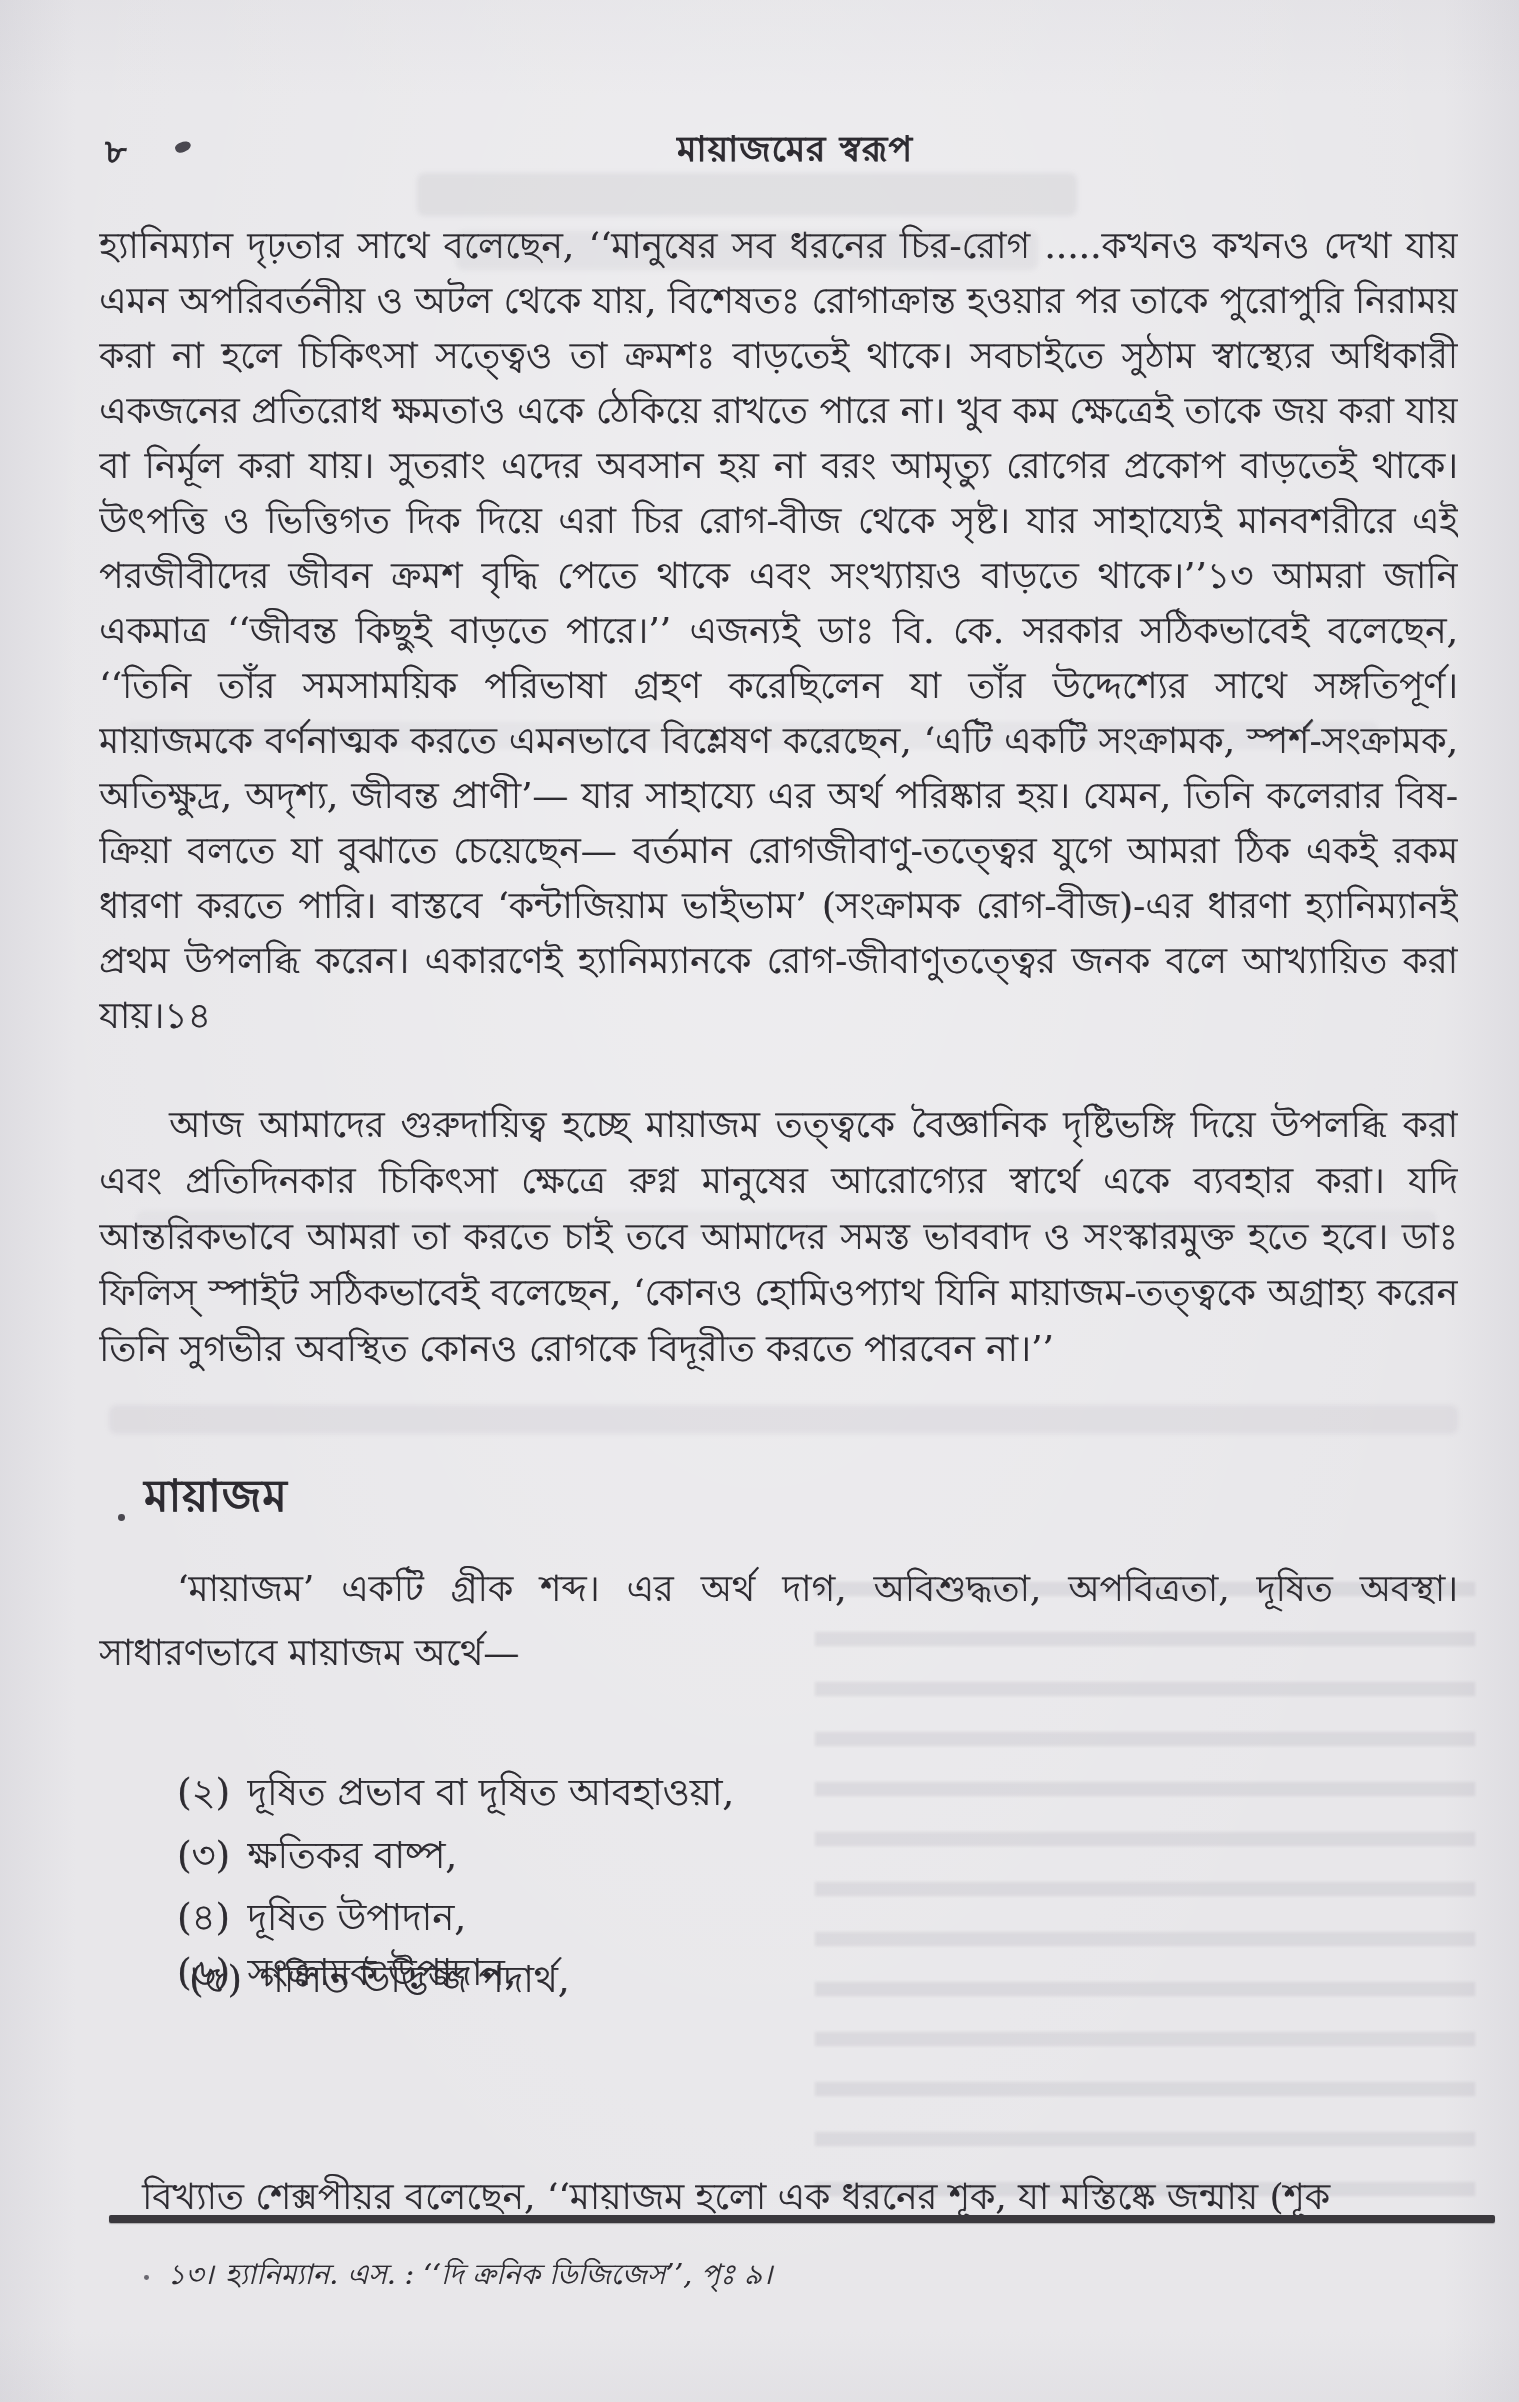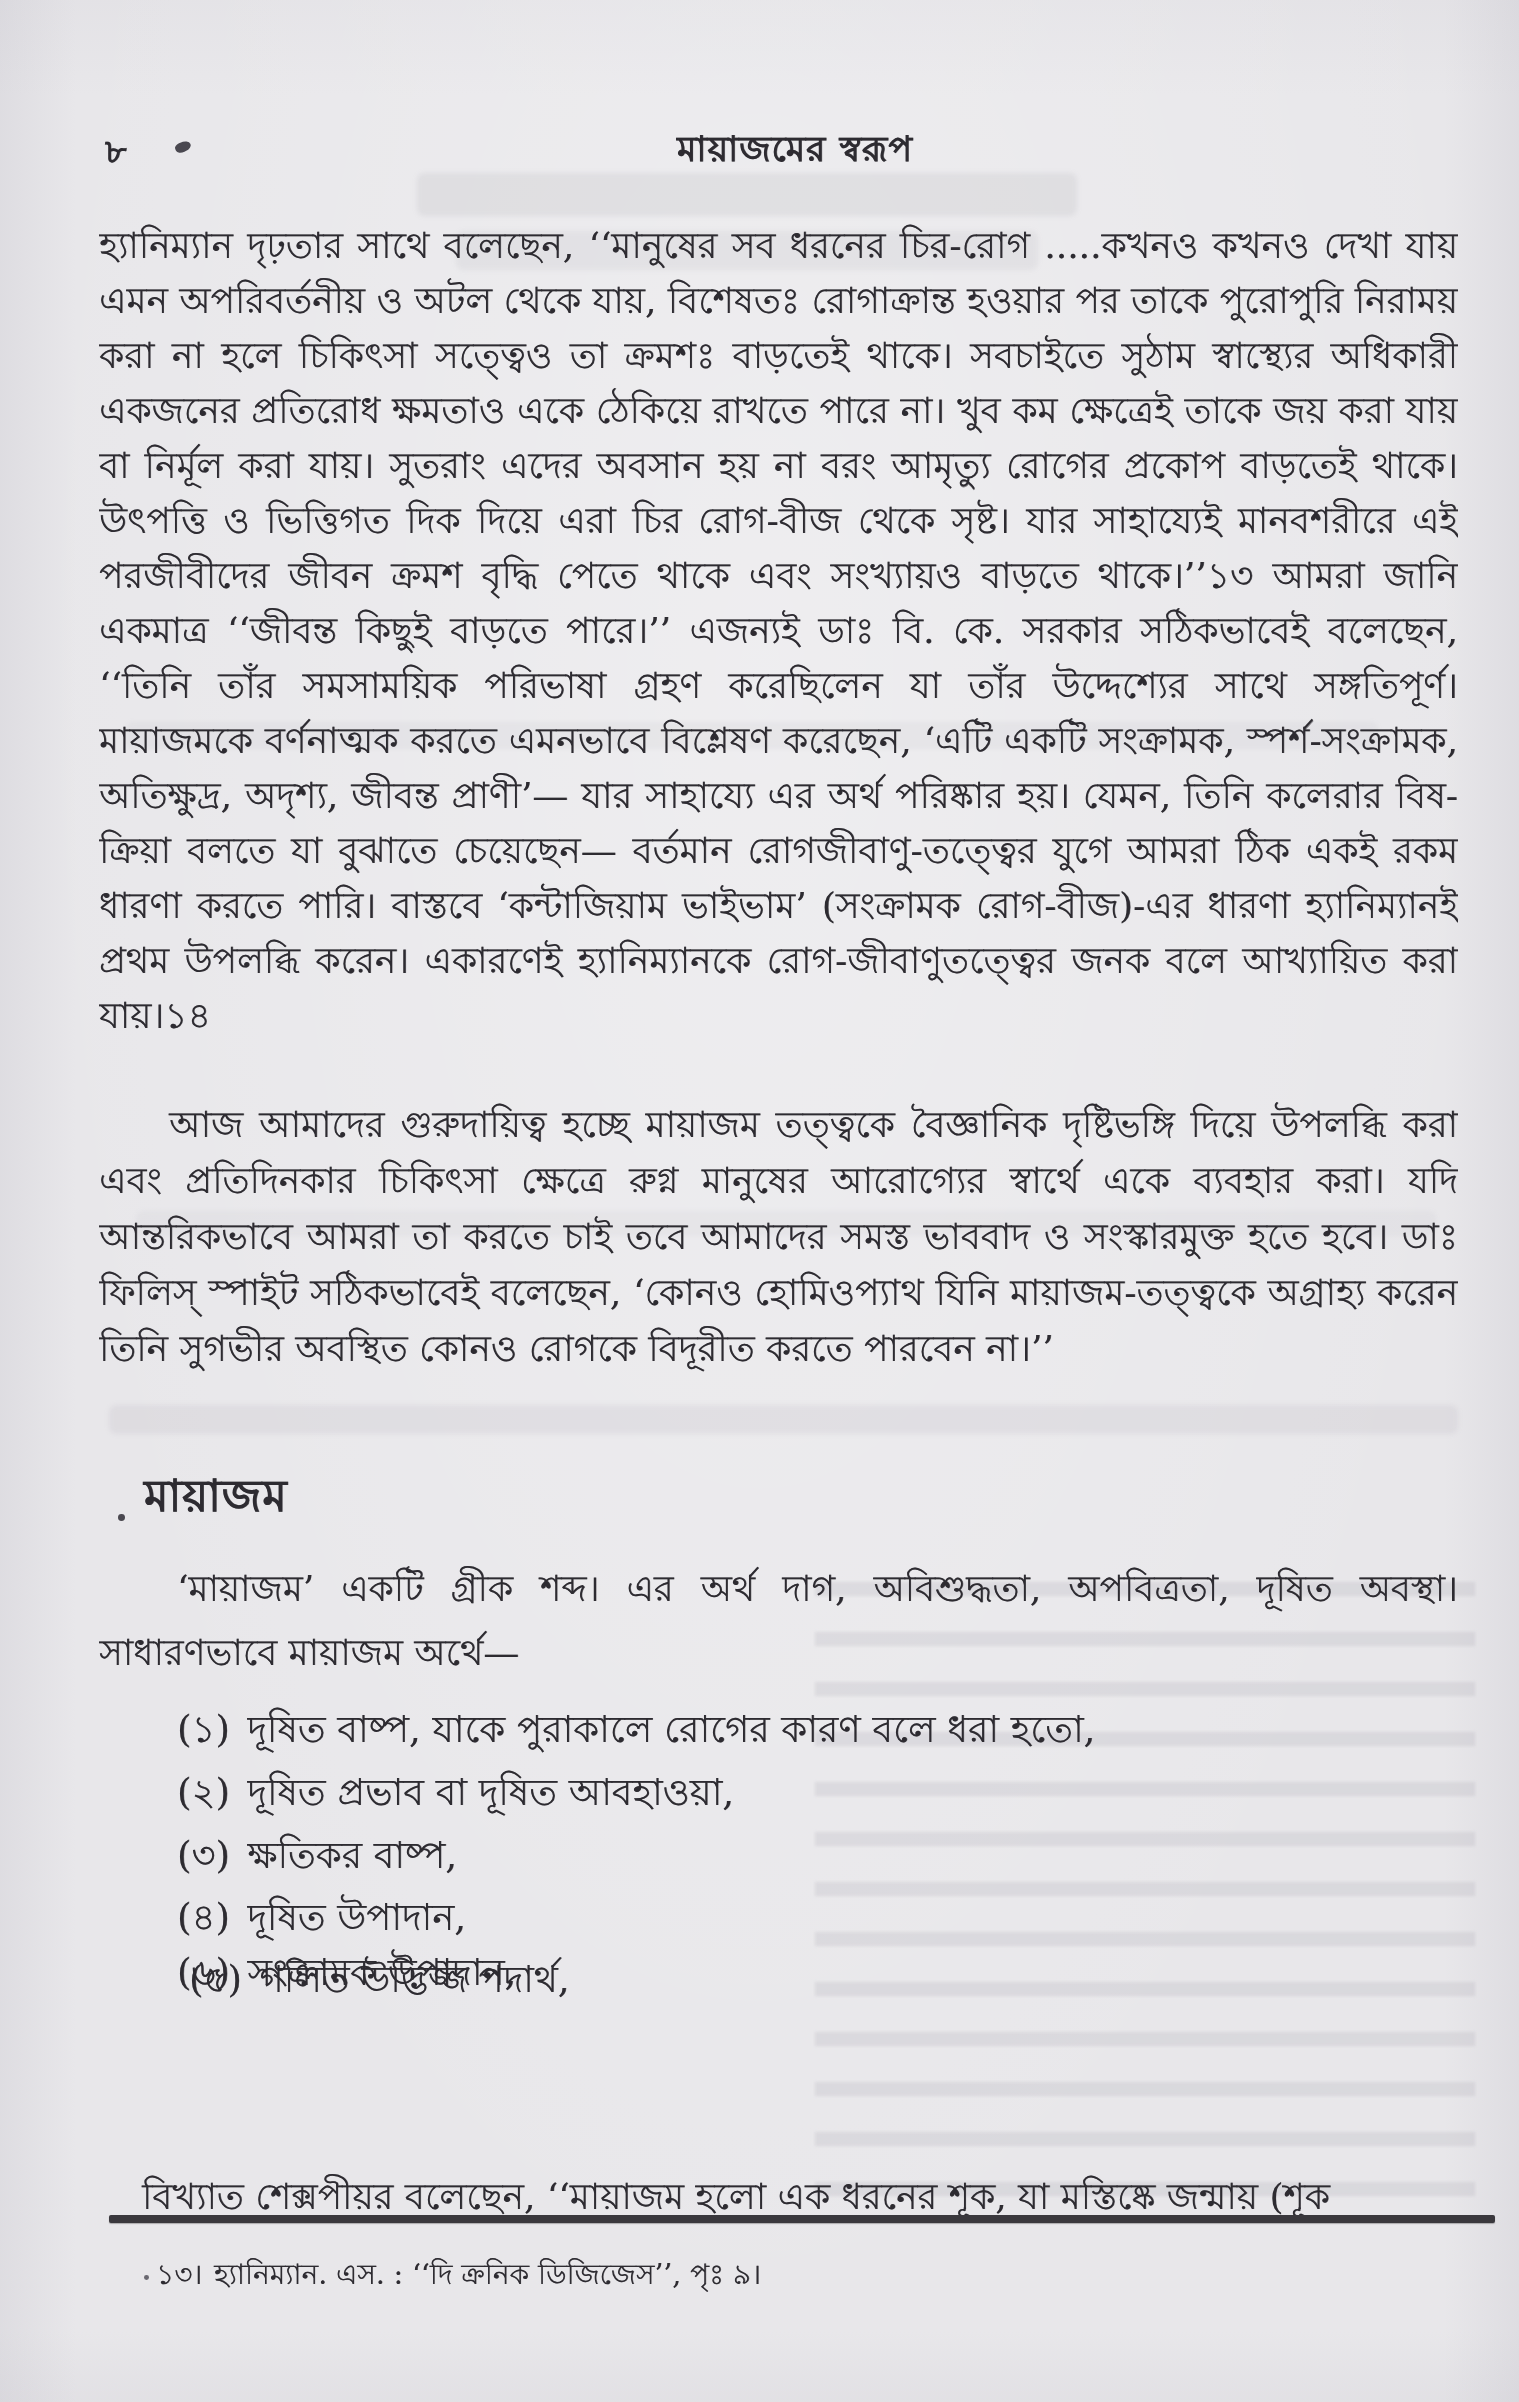--- a/index.html
+++ b/index.html
@@ -53,22 +53,22 @@
   .list-item .marker{display:inline-block;}
   .list-item .li-text{display:inline-block;margin-left:17.5px;}
   .para-4{top:2133px;height:89px;text-indent:43px;margin-top:36px;}
   .footnote-separator{
     position:absolute;left:109px;top:2215px;
     width:1386px;height:7.8px;background:#3a383d;
     border-radius:1.9px;
     box-shadow:0 1px 1px rgba(58,56,61,0.35);
   }
   .footnote{
-    position:absolute;left:156px;width:1320px;
-    font-size:28px;white-space:nowrap;overflow:hidden;
+    position:absolute;left:167px;width:1320px;
+    font-size:28px;white-space:nowrap;overflow:hidden;font-style:italic;
   }
   .fn-1{top:2253px;}
   .fn-2{top:2290px;}
   .footnote .fn-number{margin-right:11.6px;}
 
   
   .ghost{
     position:absolute;
     background:rgba(118,115,130,0.10);
     filter:blur(2.9px);
@@ -116,23 +116,20 @@
   <div class="running-title ink">মায়াজমের স্বরূপ</div>
 
   <div class="body-text para-1 ink">হ্যানিম্যান দৃঢ়তার সাথে বলেছেন, ‘‘মানুষের সব ধরনের চির-রোগ .....কখনও কখনও দেখা যায় এমন অপরিবর্তনীয় ও অটল থেকে যায়, বিশেষতঃ রোগাক্রান্ত হওয়ার পর তাকে পুরোপুরি নিরাময় করা না হলে চিকিৎসা সত্ত্বেও তা ক্রমশঃ বাড়তেই থাকে। সবচাইতে সুঠাম স্বাস্থ্যের অধিকারী একজনের প্রতিরোধ ক্ষমতাও একে ঠেকিয়ে রাখতে পারে না। খুব কম ক্ষেত্রেই তাকে জয় করা যায় বা নির্মূল করা যায়। সুতরাং এদের অবসান হয় না বরং আমৃত্যু রোগের প্রকোপ বাড়তেই থাকে। উৎপত্তি ও ভিত্তিগত দিক দিয়ে এরা চির রোগ-বীজ থেকে সৃষ্ট। যার সাহায্যেই মানবশরীরে এই পরজীবীদের জীবন ক্রমশ বৃদ্ধি পেতে থাকে এবং সংখ্যায়ও বাড়তে থাকে।’’১৩ আমরা জানি একমাত্র ‘‘জীবন্ত কিছুই বাড়তে পারে।’’ এজন্যই ডাঃ বি. কে. সরকার সঠিকভাবেই বলেছেন, ‘‘তিনি তাঁর সমসাময়িক পরিভাষা গ্রহণ করেছিলেন যা তাঁর উদ্দেশ্যের সাথে সঙ্গতিপূর্ণ। মায়াজমকে বর্ণনাত্মক করতে এমনভাবে বিশ্লেষণ করেছেন, ‘এটি একটি সংক্রামক, স্পর্শ-সংক্রামক, অতিক্ষুদ্র, অদৃশ্য, জীবন্ত প্রাণী’— যার সাহায্যে এর অর্থ পরিষ্কার হয়। যেমন, তিনি কলেরার বিষ-ক্রিয়া বলতে যা বুঝাতে চেয়েছেন— বর্তমান রোগজীবাণু-তত্ত্বের যুগে আমরা ঠিক একই রকম ধারণা করতে পারি। বাস্তবে ‘কন্টাজিয়াম ভাইভাম’ (সংক্রামক রোগ-বীজ)-এর ধারণা হ্যানিম্যানই প্রথম উপলব্ধি করেন। একারণেই হ্যানিম্যানকে রোগ-জীবাণুতত্ত্বের জনক বলে আখ্যায়িত করা যায়।১৪</div>
 
   <div class="body-text para-2 ink">আজ আমাদের গুরুদায়িত্ব হচ্ছে মায়াজম তত্ত্বকে বৈজ্ঞানিক দৃষ্টিভঙ্গি দিয়ে উপলব্ধি করা এবং প্রতিদিনকার চিকিৎসা ক্ষেত্রে রুগ্ন মানুষের আরোগ্যের স্বার্থে একে ব্যবহার করা। যদি আন্তরিকভাবে আমরা তা করতে চাই তবে আমাদের সমস্ত ভাববাদ ও সংস্কারমুক্ত হতে হবে। ডাঃ ফিলিস্ স্পাইট সঠিকভাবেই বলেছেন, ‘কোনও হোমিওপ্যাথ যিনি মায়াজম-তত্ত্বকে অগ্রাহ্য করেন তিনি সুগভীর অবস্থিত কোনও রোগকে বিদূরীত করতে পারবেন না।’’</div>
 
   <div class="section-heading ink">মায়াজম</div>
 
   <div class="body-text para-3 ink">‘মায়াজম’ একটি গ্রীক শব্দ। এর অর্থ দাগ, অবিশুদ্ধতা, অপবিত্রতা, দূষিত অবস্থা। সাধারণভাবে মায়াজম অর্থে—</div>
 
-  <div class="list-item ink" style="top:1700px;">
-    <span class="marker">(১)</span><span class="li-text">দূষিত বাষ্প, যাকে পুরাকালে রোগের কারণ বলে ধরা হতো,</span>
-  </div>
   <div class="list-item ink" style="top:1763px;">
     <span class="marker">(২)</span><span class="li-text">দূষিত প্রভাব বা দূষিত আবহাওয়া,</span>
   </div>
   <div class="list-item ink" style="top:1826px;">
     <span class="marker">(৩)</span><span class="li-text">ক্ষতিকর বাষ্প,</span>
   </div>
   <div class="list-item ink" style="top:1888px;">
     <span class="marker">(৪)</span><span class="li-text">দূষিত উপাদান,</span>
   </div>
   <div class="list-item ink" style="top:1950px;margin-left:12px;">

